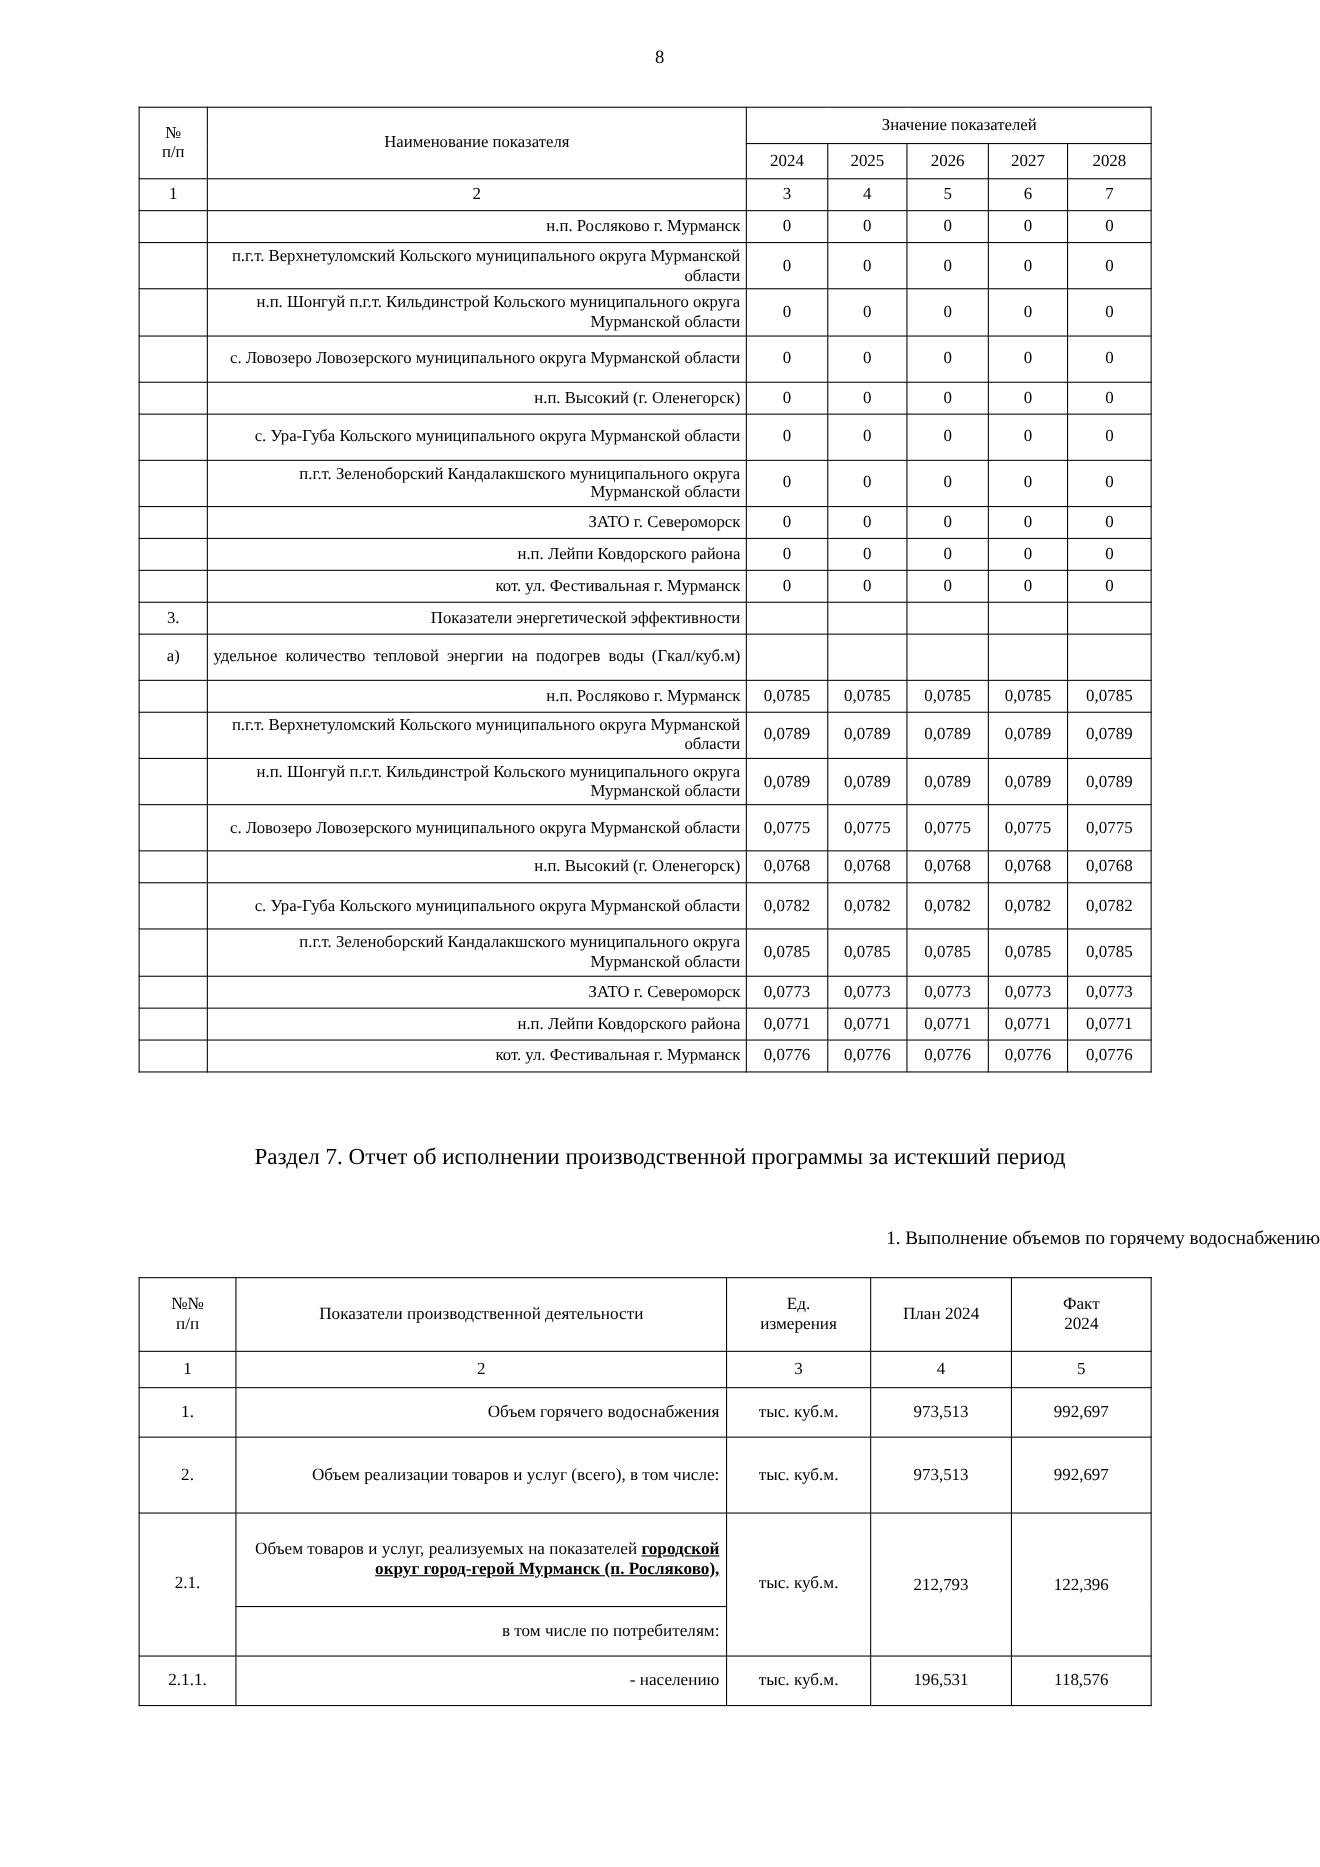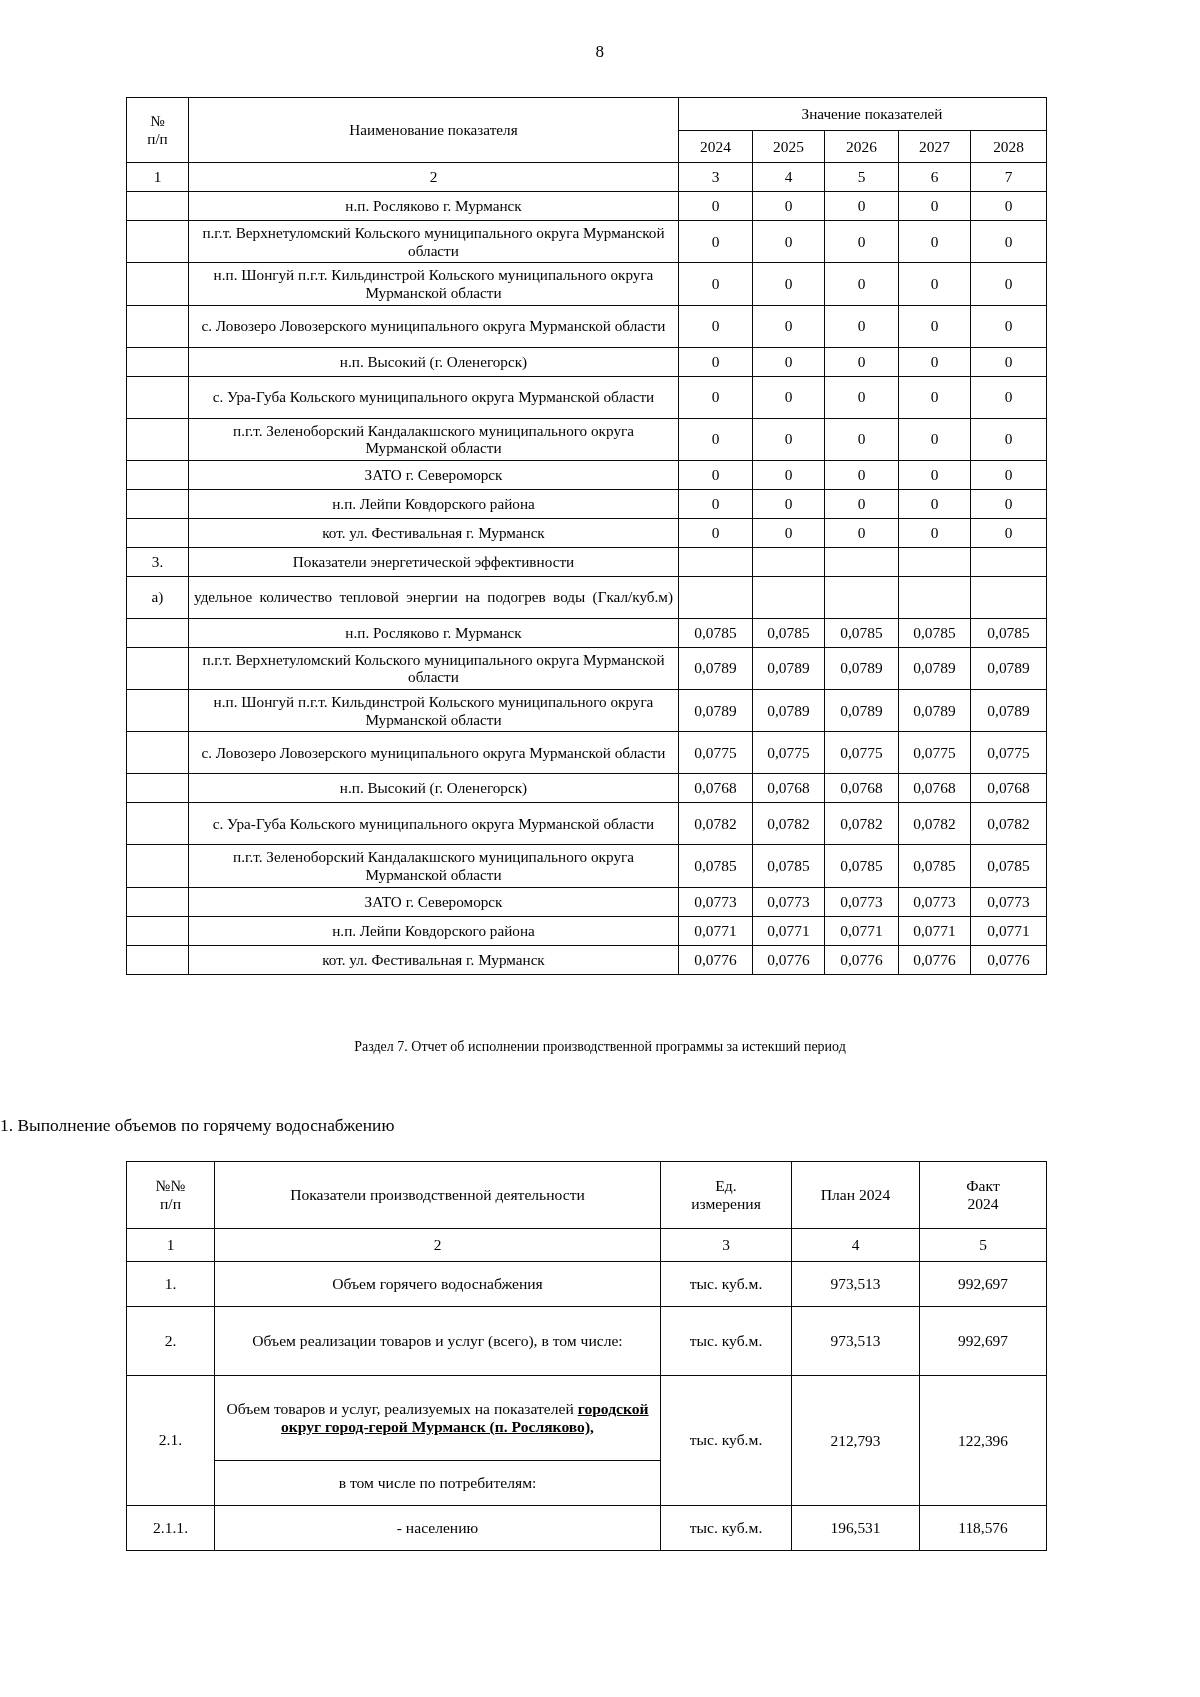--- a/index.html
+++ b/index.html
@@ -36,21 +36,21 @@
     font-size: 15.2px;
     line-height: 1.16;
   }
   table.doc-table td, table.doc-table th {
     border: 1.15px solid #0a0a0a;
     padding: 3px 5px;
     vertical-align: middle;
     font-weight: normal;
   }
   .c { text-align: center; }
-  .nm { text-align: center; padding-left: 9px; }
+  .nm { text-align: right; padding-left: 9px; }
   .num { text-align: center; font-size: 15.4px; white-space: nowrap; }
   .tall { height: 42px; }
   .short { height: 29px; }
 
   
   #table1-wrap {
     position: absolute;
     left: 126px;
     top: 97px;
     width: 920px;
@@ -67,31 +67,31 @@
     padding-right: 9px;
   }
 
   
   #section-heading {
     position: absolute;
     left: 0;
     top: 1037px;
     width: 1200px;
     text-align: center;
-    font-size: 14px;
+    font-size: 21px;
     line-height: 1.42;
     font-family: Liberation Serif, serif;
   }
   #section-heading .line { display: block; }
   #subsection-heading {
     position: absolute;
     left: 0;
     top: 1115px;
     width: 1200px;
-    text-align: left;
+    text-align: right;
     font-size: 17.4px;
   }
 
   
   #table2-wrap {
     position: absolute;
     left: 126px;
     top: 1161px;
     width: 920px;
   }

